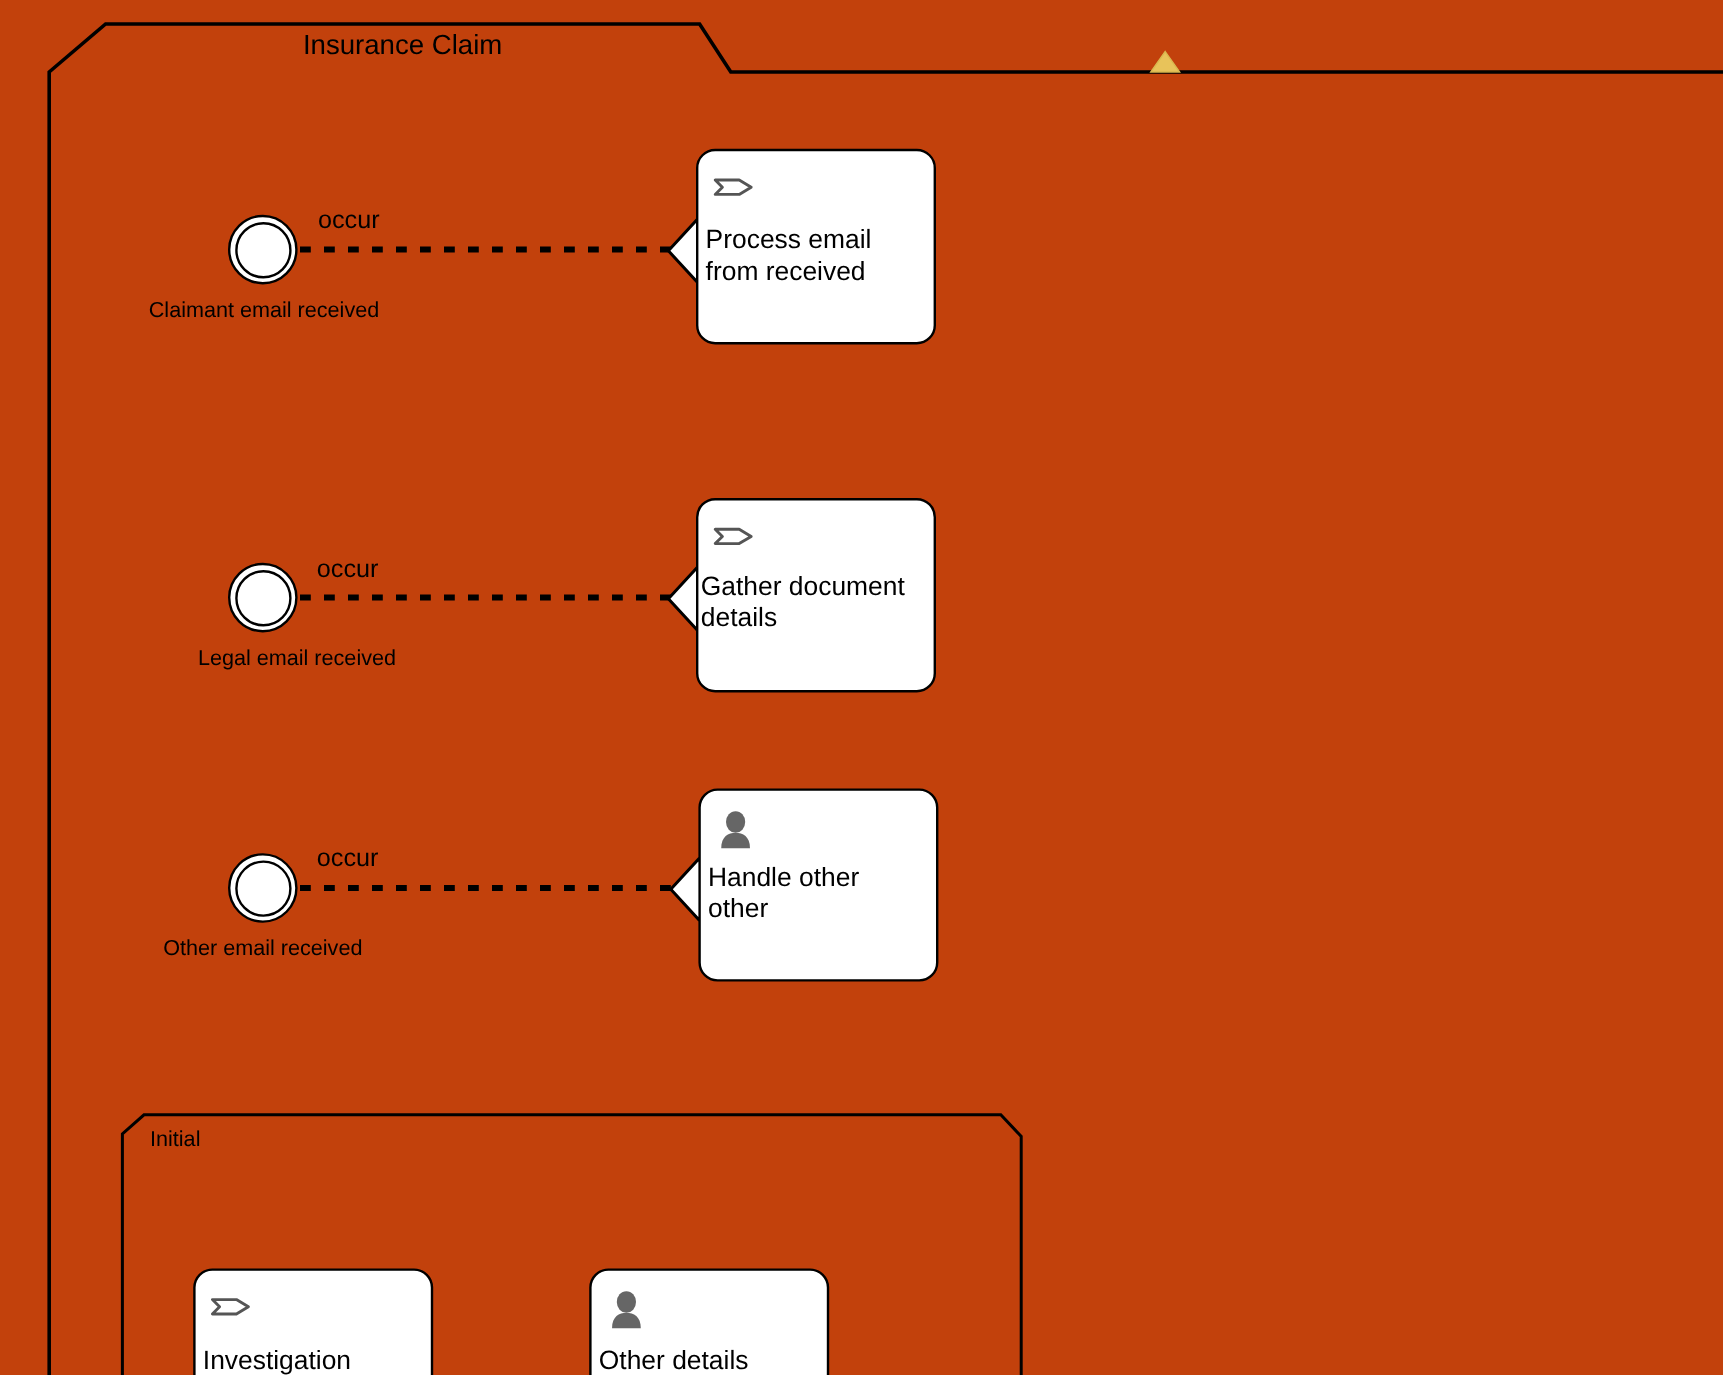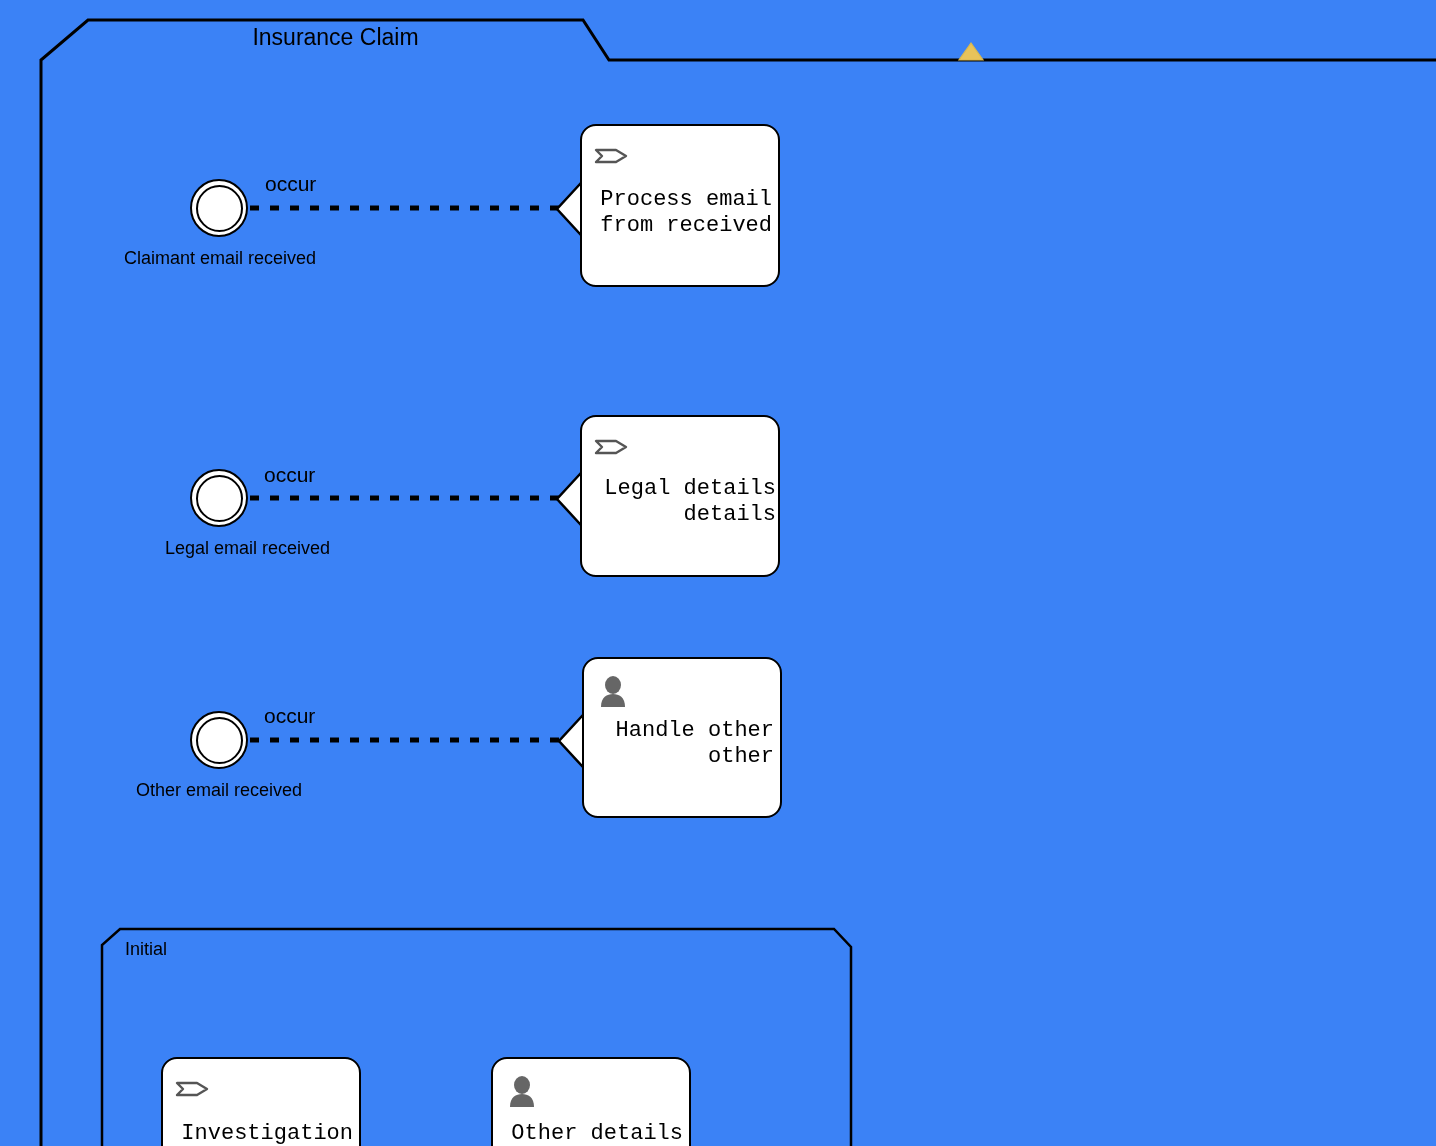--- a/index.html
+++ b/index.html
@@ -4,21 +4,21 @@
 <style>
   html, body {
     margin: 0;
     padding: 0;
     background: #ffffff;
   }
   #canvas {
     position: relative;
     width: 1436px;
     height: 1146px;
-    background: #3b82f6;
+    background: #c2410c;
     overflow: hidden;
     font-family: "Liberation Sans", sans-serif;
     color: #000000;
   }
 
   
   .pool-svg {
     position: absolute;
     left: 0;
     top: 0;
@@ -92,25 +92,24 @@
     position: absolute;
     background: #ffffff;
     border: 2px solid #000000;
     border-radius: 16px;
     box-sizing: border-box;
   }
   .task-label {
     position: absolute;
     left: 8px;
     right: 8px;
-    text-align: right;
+    text-align: left;
     font-size: 22px;
     line-height: 27px;
     color: #000;
-    font-family: Liberation Mono, monospace;
   }
 
   
   .icon-wrap {
     position: absolute;
     pointer-events: none;
   }
   .icon-script svg { display: block; }
   .icon-person svg { display: block; }
   .icon-warning svg { display: block; }
@@ -163,21 +162,21 @@
   <div class="event-label" style="left:110px; top:535px; width:220px;text-align:right;">Legal email received</div>
   <div class="flow-label" style="left:264px; top:463px;">occur</div>
 
   <div class="task" style="left:580px; top:415px; width:200px; height:162px;">
     <div class="icon-wrap icon-script" style="left:12px; top:18px; width:36px; height:24px;">
       <svg width="36" height="24" viewBox="0 0 36 24" xmlns="http://www.w3.org/2000/svg">
         <polygon points="2,6 22,6 32,12 22,18 2,18 8,12" fill="#ffffff" stroke="#555555" stroke-width="2.4" stroke-linejoin="round"></polygon>
       </svg>
     </div>
   </div>
-  <div class="task-label" style="left:584px; top:475px; width:192px;">Legal details</div>
+  <div class="task-label" style="left:584px; top:475px; width:192px;">Gather document</div>
   <div class="task-label" style="left:584px; top:501px; width:192px;">details</div>
 
   <div class="event" style="left:190px; top:711px;"></div>
   <div class="event-label" style="left:108px; top:777px; width:222px;">Other email received</div>
   <div class="flow-label" style="left:264px; top:704px;">occur</div>
 
   <div class="task" style="left:582px; top:657px; width:200px; height:161px;">
     <div class="icon-wrap icon-person" style="left:14px; top:16px; width:30px; height:32px;">
       <svg width="30" height="32" viewBox="0 0 30 32" xmlns="http://www.w3.org/2000/svg">
         <ellipse cx="15" cy="10" rx="8" ry="9" fill="#666666"></ellipse>

